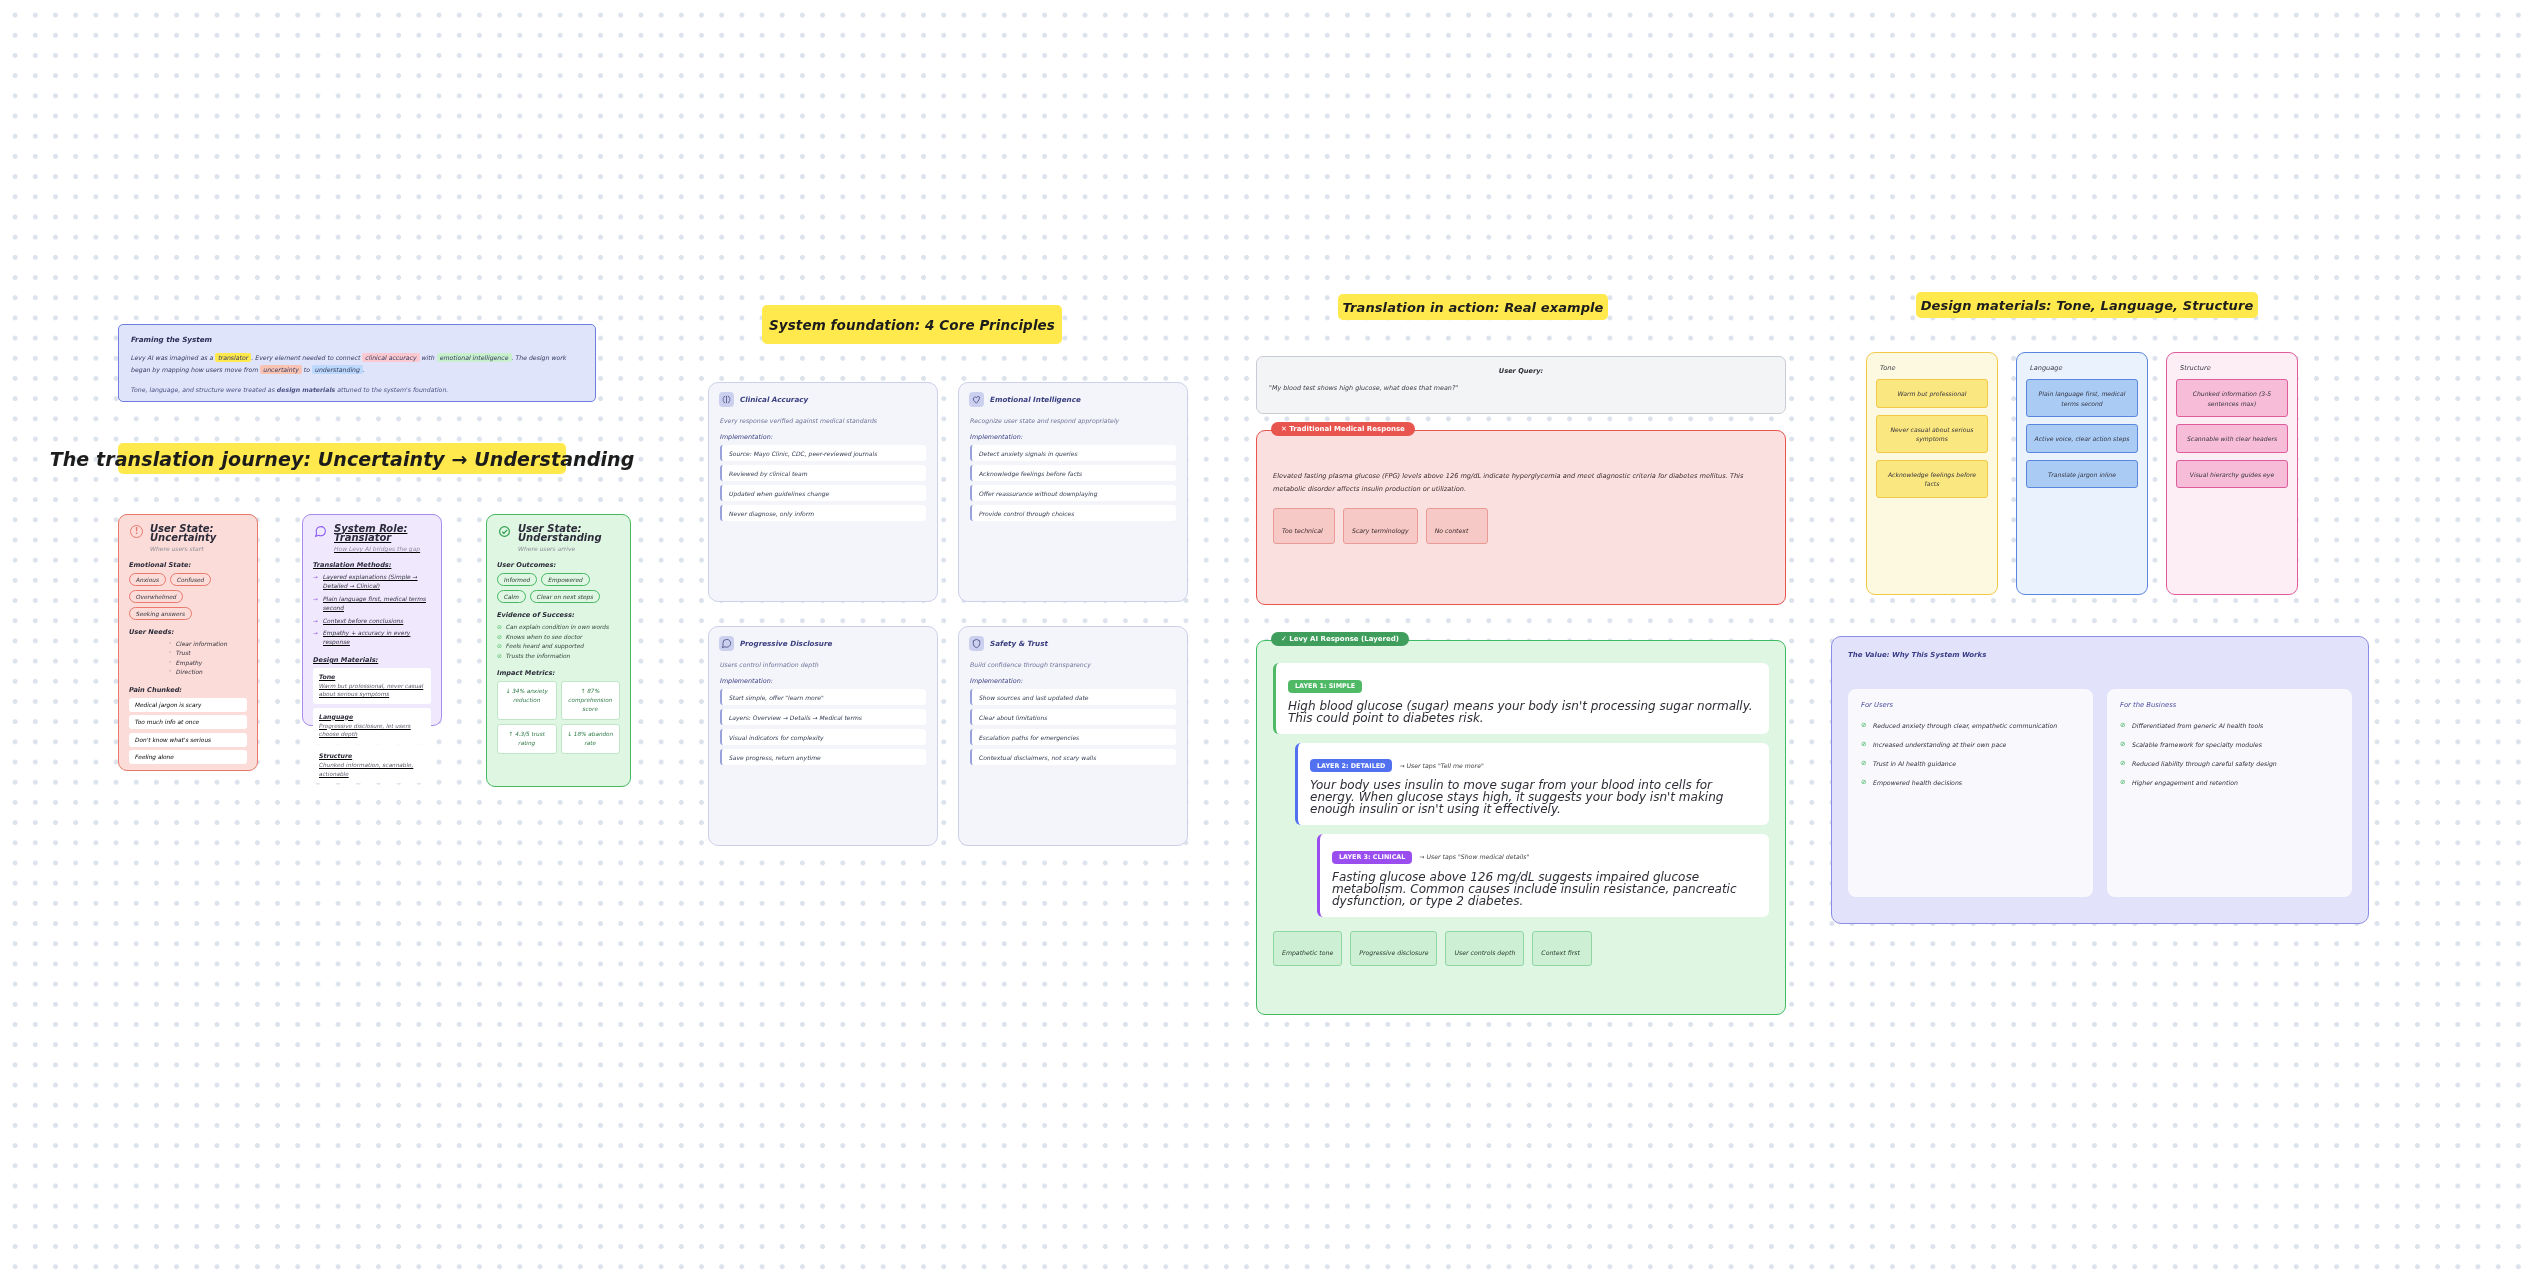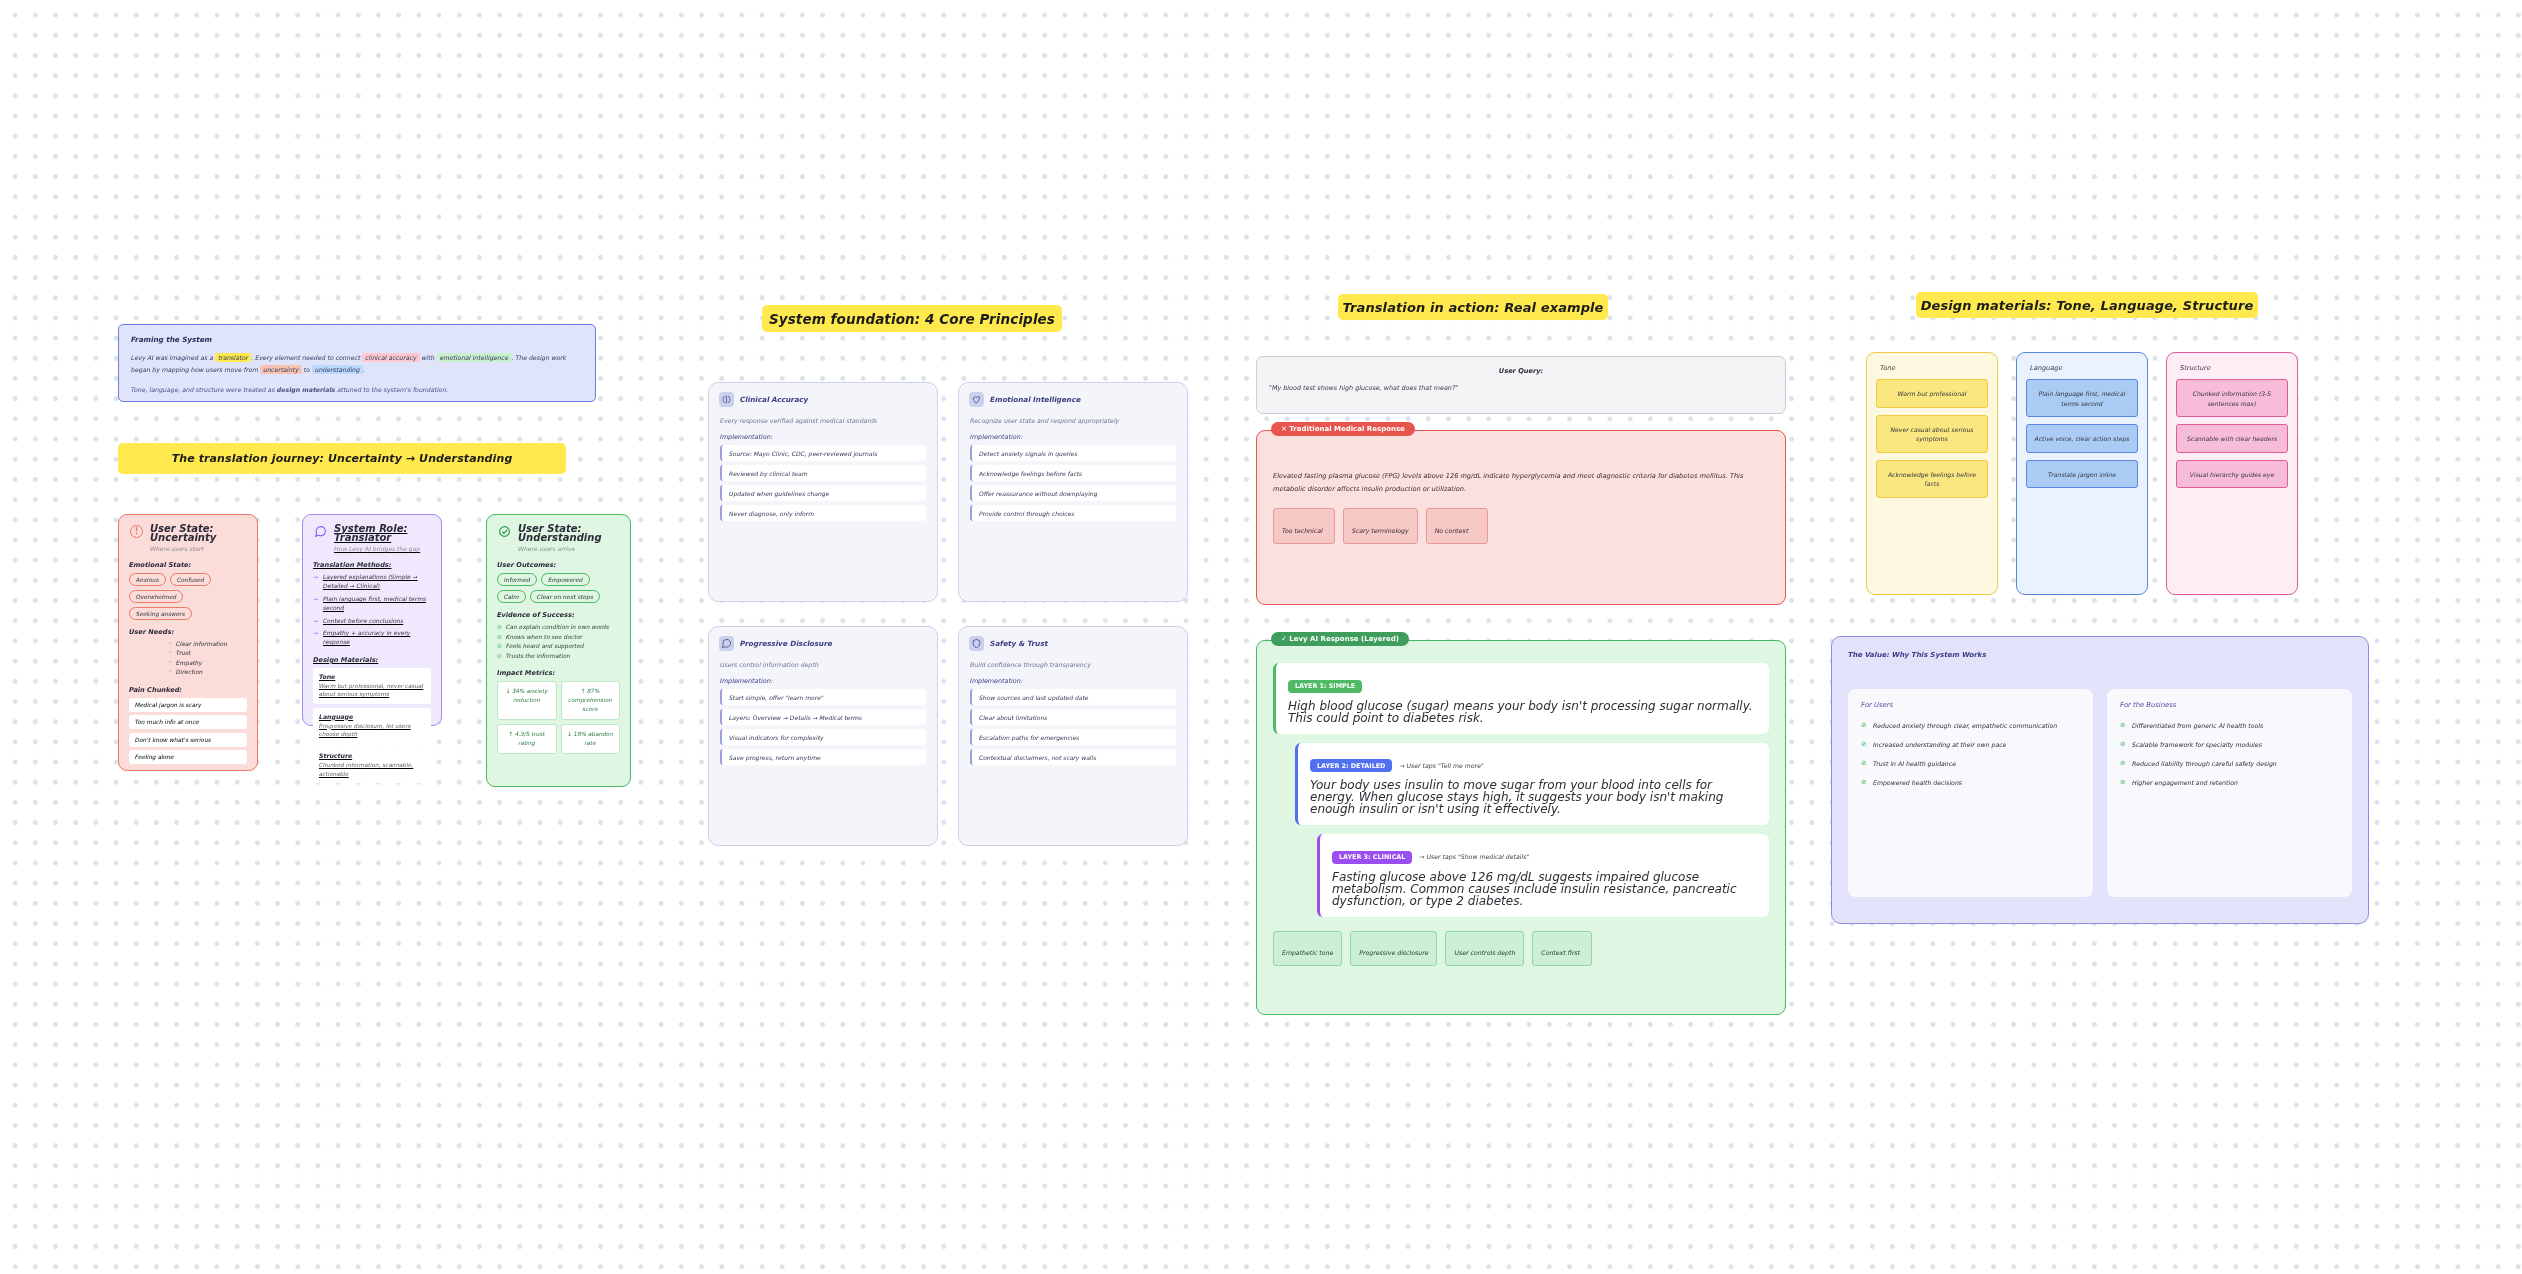--- a/index.html
+++ b/index.html
@@ -150,22 +150,22 @@
 <div class="board">
 
   <div id="framing-box">
     <div class="ftitle">Framing the System</div>
     <div class="fbody" id="framing-body"><span>Levy AI was imagined as a </span><span class="hl hl-y">translator</span><span>. Every element needed to connect </span><span class="hl hl-p">clinical accuracy</span><span> with </span><span class="hl hl-g">emotional intelligence</span><span>. The design work began by mapping how users move from </span><span class="hl hl-r">uncertainty</span><span> to </span><span class="hl hl-b">understanding</span><span>.</span></div>
     <div class="fnote">
       <span>Tone, language, and structure were treated as </span><span class="bold">design materials</span><span> attuned to the system's foundation.</span>
     </div>
   </div>
 
-  <div class="sticky-title" id="h-journey" style="left:118px;top:443px;width:448px;height:31px;font-size:11px;">The translation journey: Uncertainty → Understanding</div>
-  <div class="sticky-title" id="h-principles" style="left:762px;top:305px;width:300px;height:27px;font-size:13.5px;">System foundation: 4 Core Principles</div>
+  <div class="sticky-title" id="h-journey" style="left:118px;top:443px;width:448px;height:31px;font-size:19px;">The translation journey: Uncertainty → Understanding</div>
+  <div class="sticky-title" id="h-principles" style="left:762px;top:305px;width:300px;height:39px;font-size:13.5px;">System foundation: 4 Core Principles</div>
   <div class="sticky-title" id="h-action" style="left:1338px;top:294px;width:270px;height:26px;font-size:13px;">Translation in action: Real example</div>
   <div class="sticky-title" id="h-materials" style="left:1916px;top:292px;width:342px;height:26px;font-size:13px;">Design materials: Tone, Language, Structure</div>
 
   <div class="card" id="card-uncertainty">
     <div class="card-h">
       <div class="ic" style="background:transparent;">
         <div class="icon-alert">!</div>
       </div>
       <div>
         <div class="ttl">User State: Uncertainty</div>

